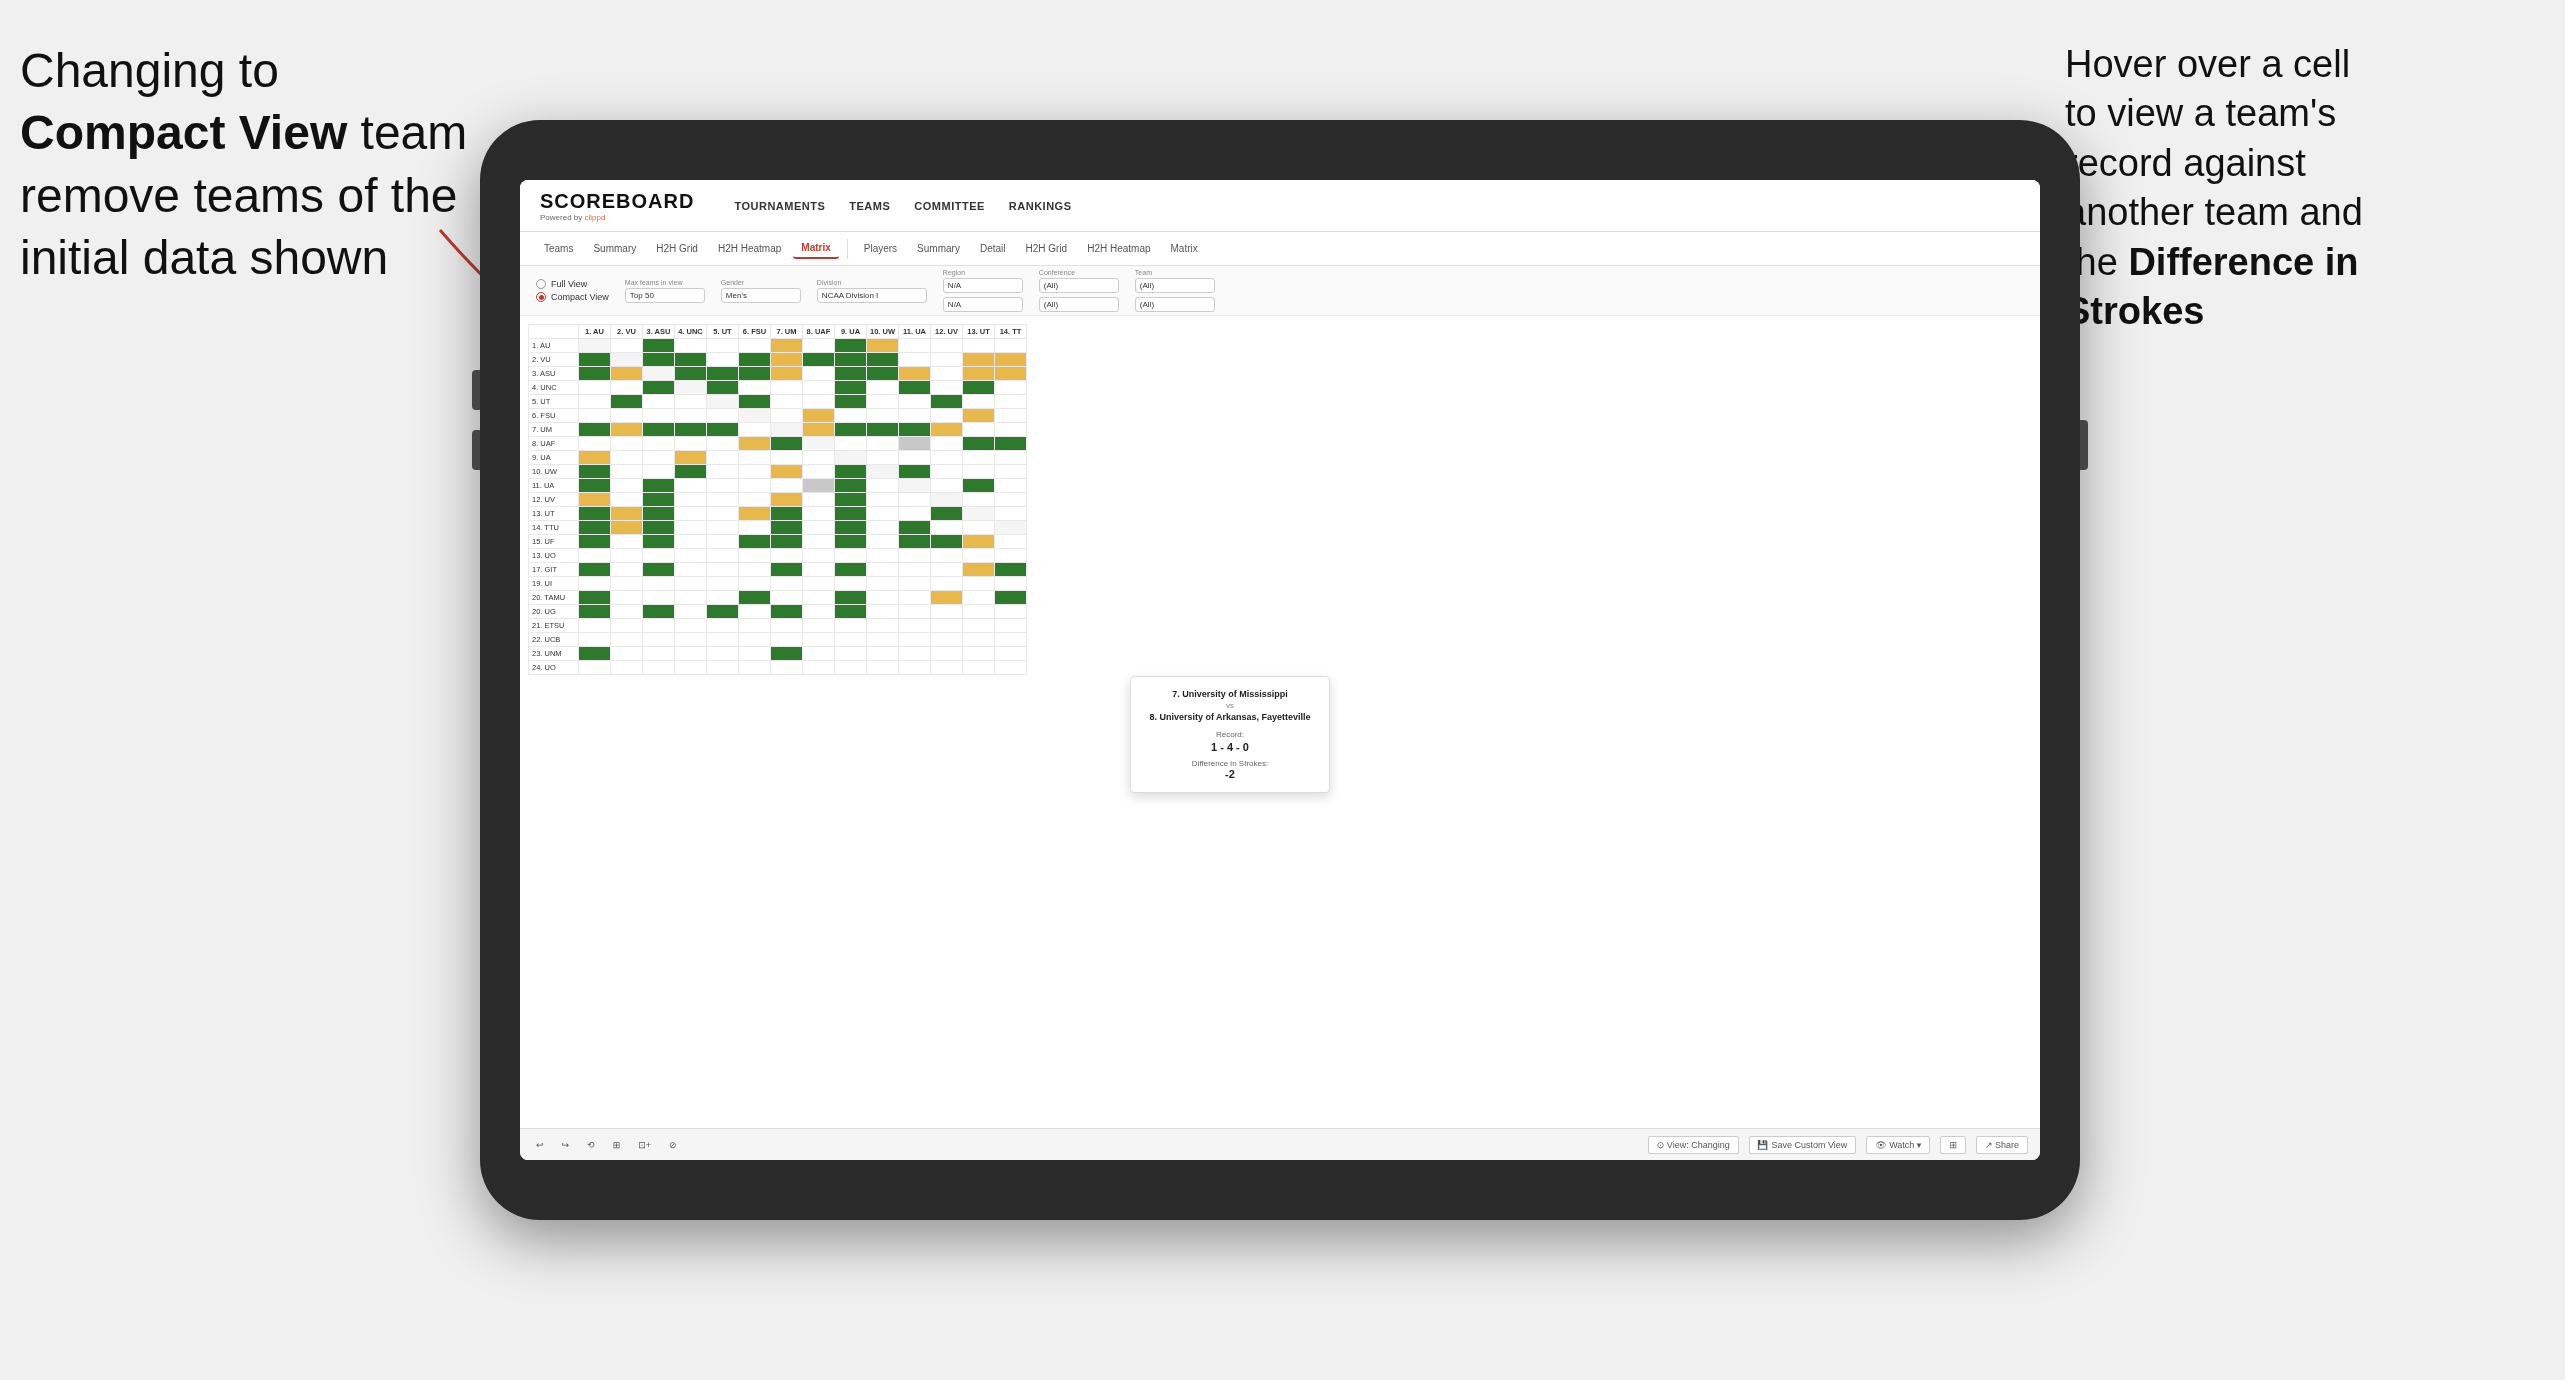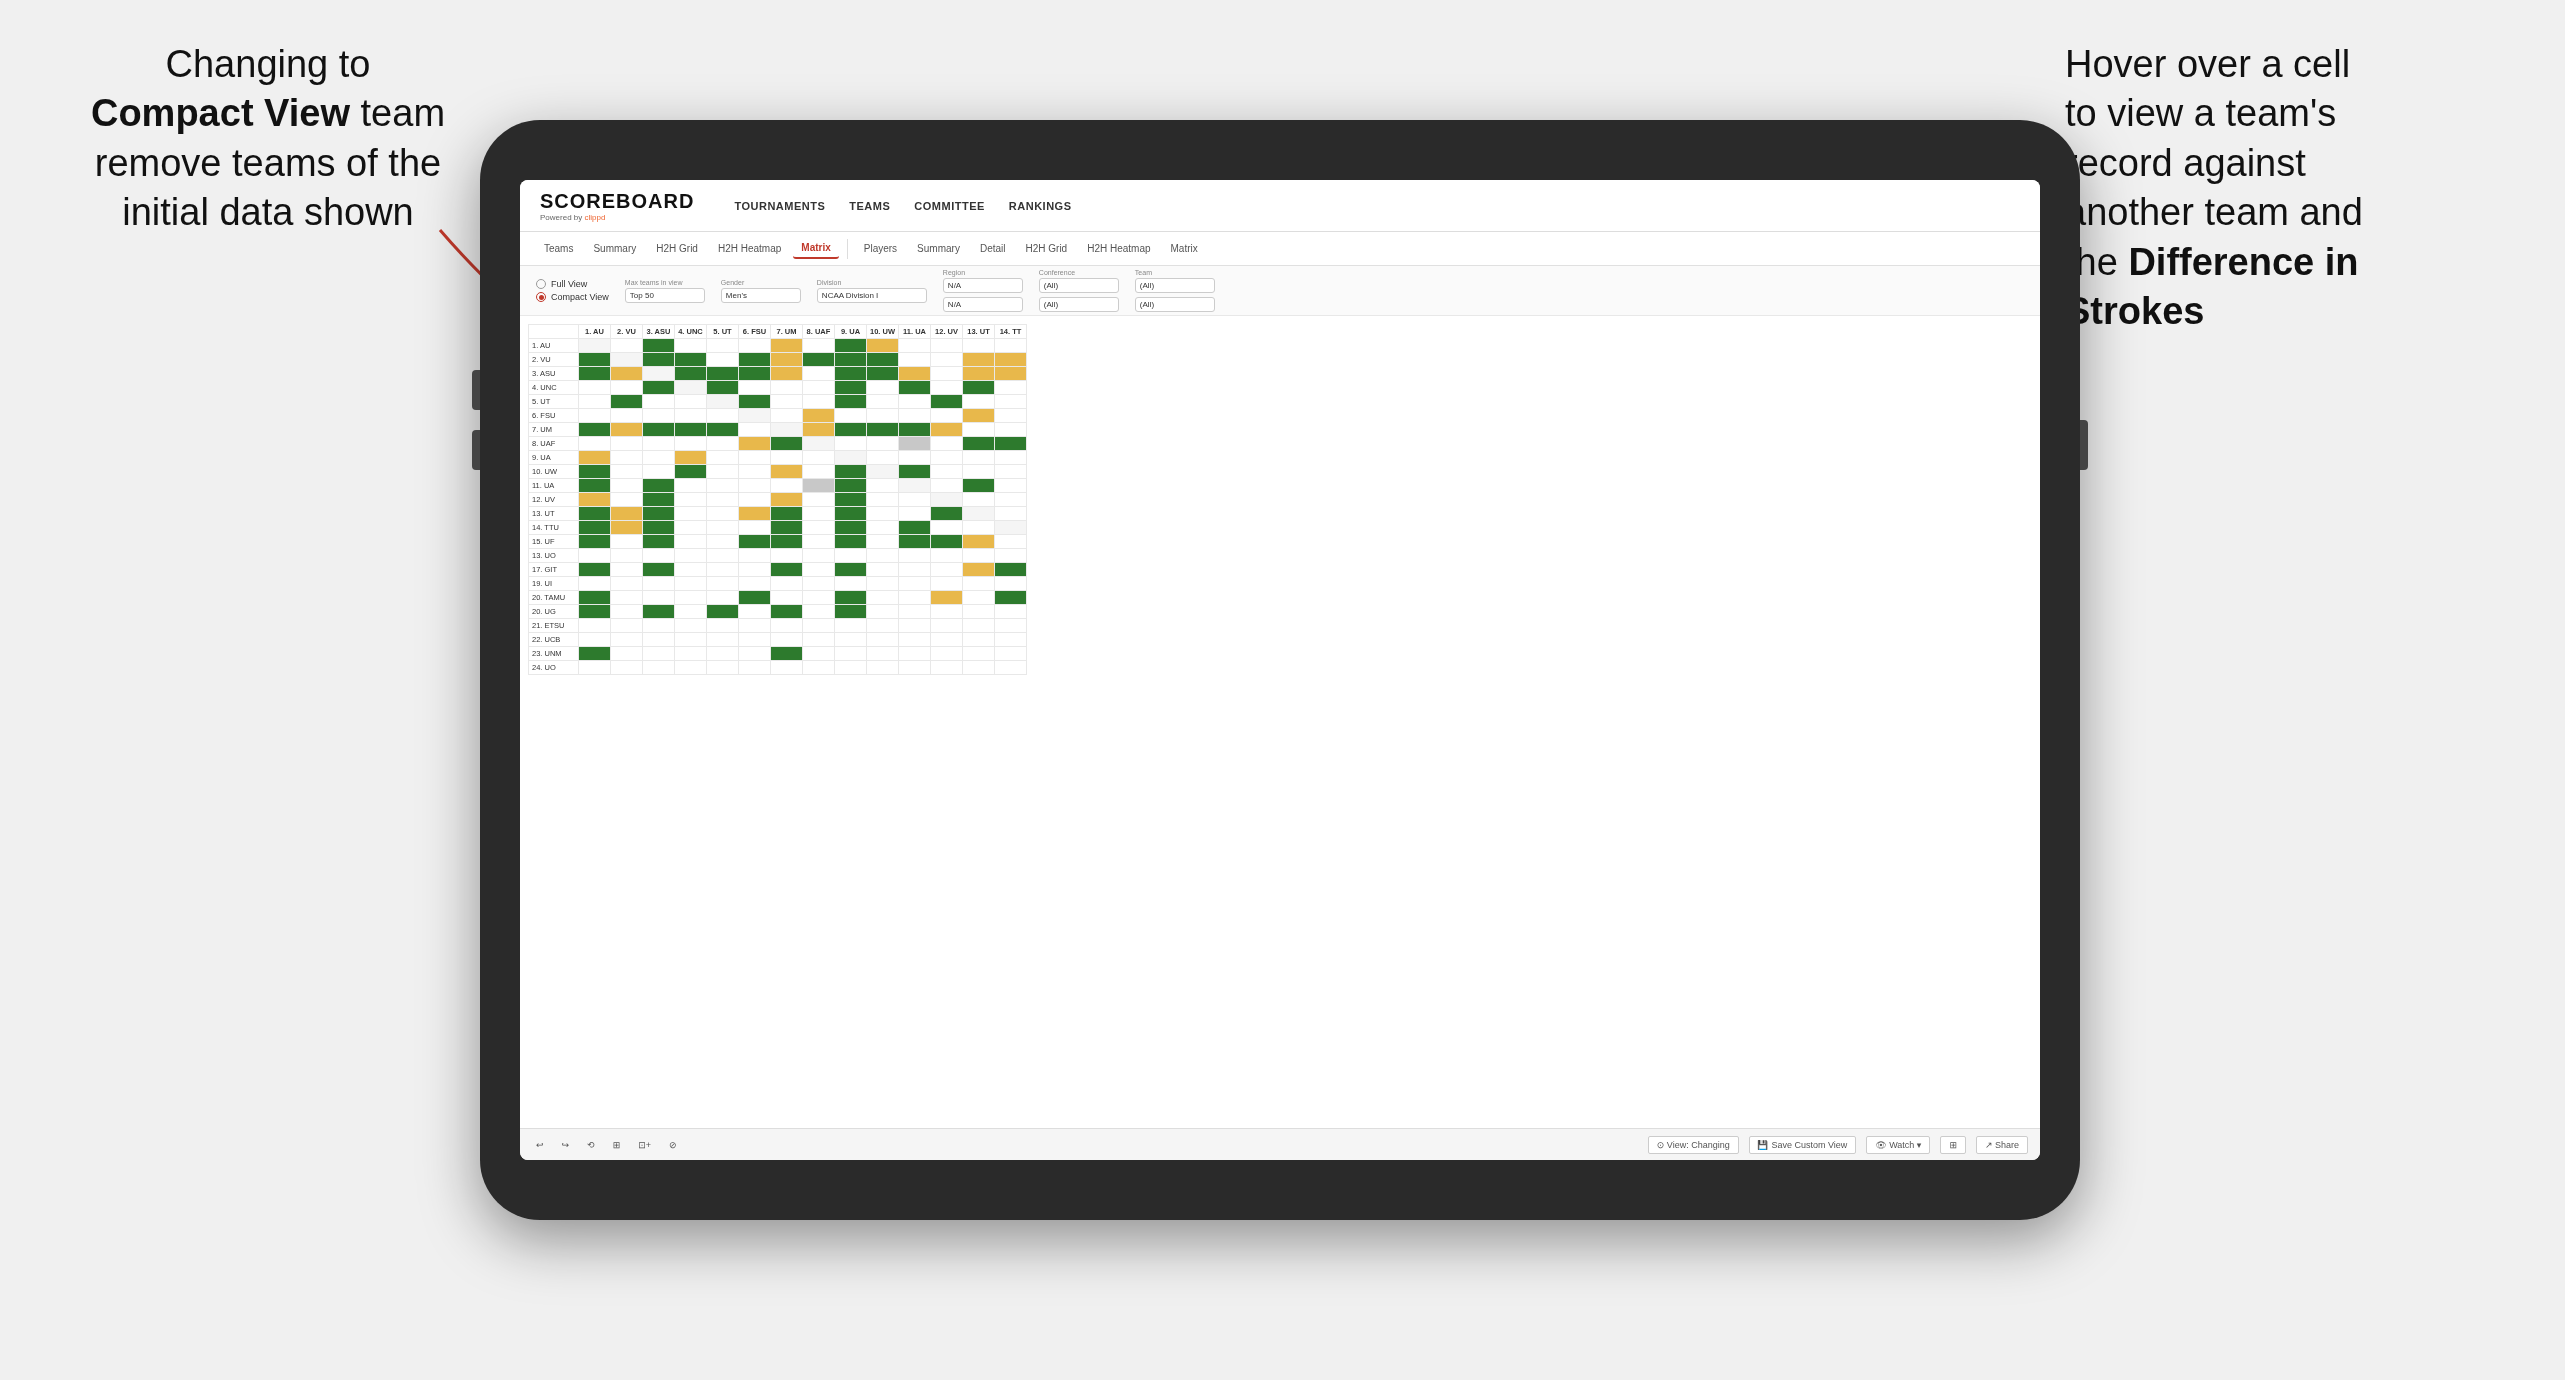--- a/index.html
+++ b/index.html
@@ -9,26 +9,25 @@
       width: 2565px;
       height: 1380px;
       position: relative;
       overflow: hidden;
     }
 
     
     .annotation-left {
       position: absolute;
       top: 40px;
-      left: 28px;
+      left: 20px;
       width: 480px;
-      font-size: 38px;
+      font-size: 48px;
       line-height: 1.3;
       color: #111;
-      text-align: center;
     }
 
     
     .annotation-right {
       position: absolute;
       top: 40px;
       right: 20px;
       width: 480px;
       font-size: 38px;
       line-height: 1.3;
@@ -917,20 +916,29 @@
                 <td class="cell-white" style="width: 32px; height: 14px;"></td>
                 <td class="cell-white" style="width: 32px; height: 14px;"></td>
                 <td class="cell-white" style="width: 32px; height: 14px;"></td>
                 <td class="cell-white" style="width: 32px; height: 14px;"></td>
                 <td class="cell-white" style="width: 32px; height: 14px;"></td>
               </tr>
             </tbody>
         </table>
       </div>
 
+      <div class="tooltip-box">
+        <div class="tooltip-team1">7. University of Mississippi</div>
+        <div class="tooltip-vs">vs</div>
+        <div class="tooltip-team2">8. University of Arkansas, Fayetteville</div>
+        <div class="tooltip-record-label">Record:</div>
+        <div class="tooltip-record">1 - 4 - 0</div>
+        <div class="tooltip-diff-label">Difference in Strokes:</div>
+        <div class="tooltip-diff">-2</div>
+      </div>
     </div>
 
     <div class="bottom-toolbar">
       <span class="toolbar-btn">↩</span>
       <span class="toolbar-btn">↪</span>
       <span class="toolbar-btn">⟲</span>
       <span class="toolbar-btn">⊞</span>
       <span class="toolbar-btn">⊡+</span>
       <span class="toolbar-btn">⊘</span>
       <div class="toolbar-spacer"></div>

